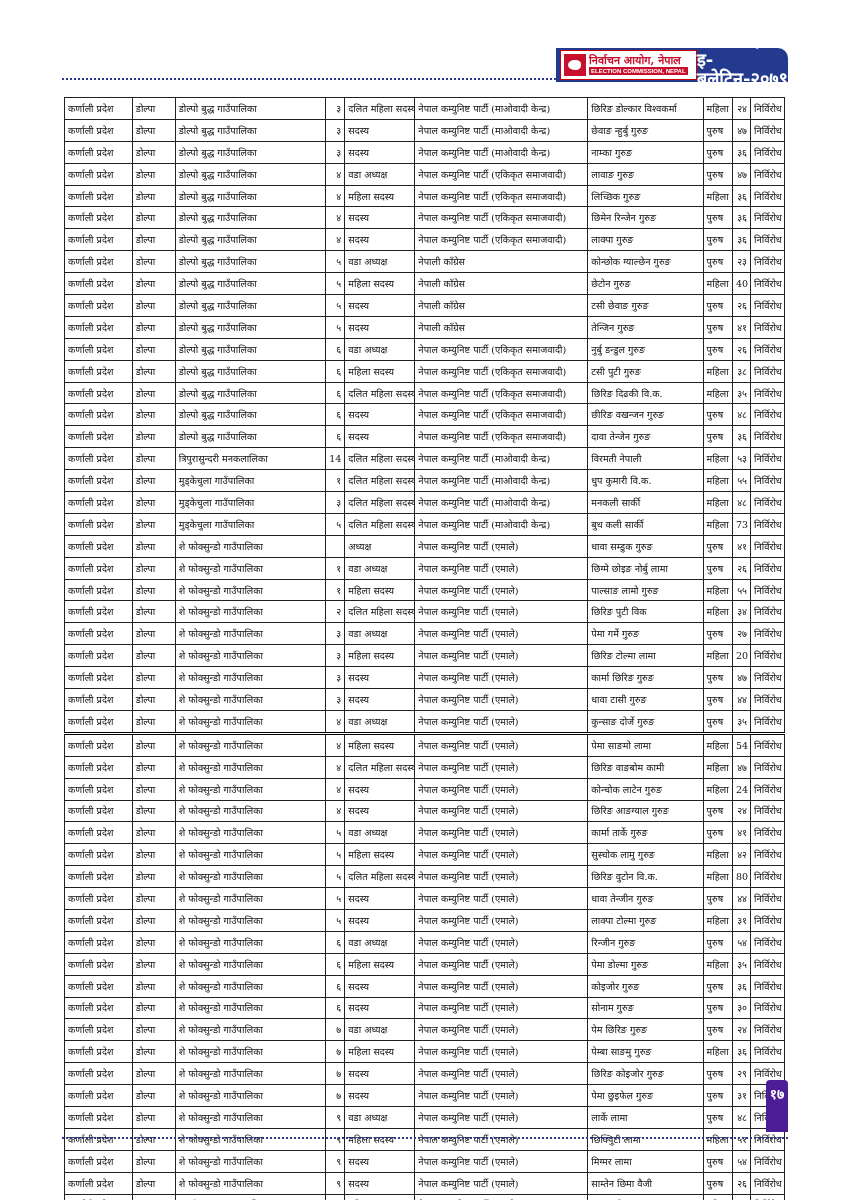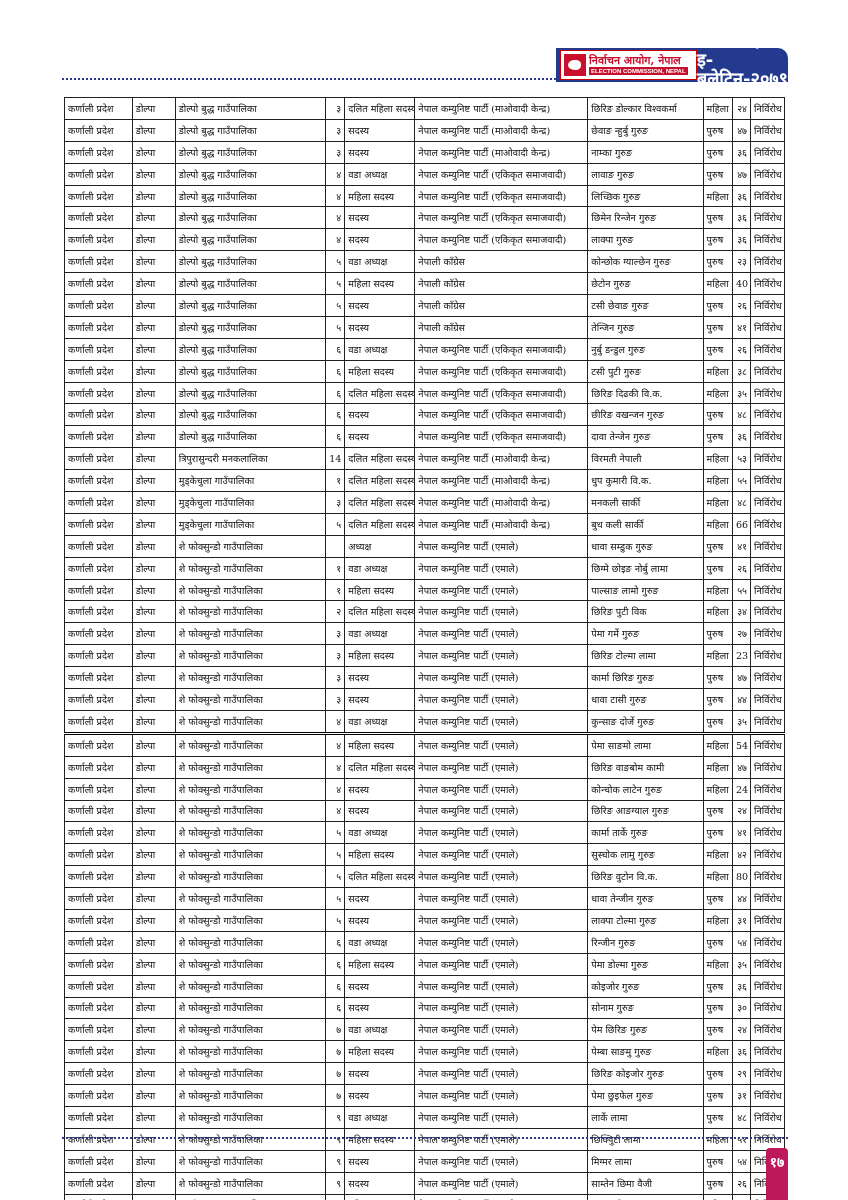--- a/index.html
+++ b/index.html
@@ -14,21 +14,21 @@
   .logo-en{color:#fff;background:#c8102e;font-size:6px;font-weight:bold;font-family:"Liberation Sans",sans-serif;padding:1px 2px;margin-top:1px;}
   .banner-right{flex:1;display:flex;flex-direction:column;align-items:flex-end;color:#fff;line-height:1.05;}
   .banner-sub{font-size:9px;}
   .banner-main{font-size:18px;font-weight:bold;}
   table{position:absolute;left:64px;top:97px;width:721px;border-collapse:collapse;font-size:9.5px;table-layout:fixed;}
   td{border:1px solid #222;height:20.9px;padding:0 3px;white-space:nowrap;overflow:hidden;}
   td.num{text-align:right;}
   tr.break td{border-top:3px double #000;}
   .c1{width:60px}.c2{width:38px}.c3{width:133px}.c4{width:17px}.c5{width:62px}.c6{width:153px}.c7{width:102px}.c8{width:26px}.c9{width:16px}.c10{width:30px}
   .bottom-dots{position:absolute;left:62px;top:1137px;width:726px;border-top:2px dotted #2b3a8a;}
-  .page-tab{position:absolute;left:766px;top:1148px;width:22px;height:52px;background:#be185d;border-radius:4px 4px 0 0;color:#fff;font-size:14px;font-weight:bold;text-align:center;padding-top:4px;box-sizing:border-box;}
+  .page-tab{position:absolute;left:766px;top:1080px;width:22px;height:52px;background:#4c1d95;border-radius:4px 4px 0 0;color:#fff;font-size:14px;font-weight:bold;text-align:center;padding-top:4px;box-sizing:border-box;}
 </style>
 </head>
 <body>
 
 <div class="top-dots"></div>
 <div class="banner">
   <div class="logo-box">
     <div class="logo-mark"></div>
     <div class="logo-text">
       <span class="logo-np">निर्वाचन आयोग, नेपाल</span>
@@ -285,21 +285,21 @@
       </tr>
       <tr>
         <td>कर्णाली प्रदेश</td>
         <td>डोल्पा</td>
         <td>मुड्केचुला गाउँपालिका</td>
         <td class="num">५</td>
         <td>दलित महिला सदस्य</td>
         <td>नेपाल कम्युनिष्ट पार्टी (माओवादी केन्द्र)</td>
         <td>बुध कली सार्की</td>
         <td>महिला</td>
-        <td class="num">66</td>
+        <td class="num">73</td>
         <td>निर्विरोध</td>
       </tr>
       <tr>
         <td>कर्णाली प्रदेश</td>
         <td>डोल्पा</td>
         <td>शे फोक्सुन्डो गाउँपालिका</td>
         <td class="num"></td>
         <td>अध्यक्ष</td>
         <td>नेपाल कम्युनिष्ट पार्टी (एमाले)</td>
         <td>धावा सम्डुक गुरुङ</td>
@@ -357,21 +357,21 @@
       </tr>
       <tr>
         <td>कर्णाली प्रदेश</td>
         <td>डोल्पा</td>
         <td>शे फोक्सुन्डो गाउँपालिका</td>
         <td class="num">३</td>
         <td>महिला सदस्य</td>
         <td>नेपाल कम्युनिष्ट पार्टी (एमाले)</td>
         <td>छिरिङ टोल्मा लामा</td>
         <td>महिला</td>
-        <td class="num">23</td>
+        <td class="num">20</td>
         <td>निर्विरोध</td>
       </tr>
       <tr>
         <td>कर्णाली प्रदेश</td>
         <td>डोल्पा</td>
         <td>शे फोक्सुन्डो गाउँपालिका</td>
         <td class="num">३</td>
         <td>सदस्य</td>
         <td>नेपाल कम्युनिष्ट पार्टी (एमाले)</td>
         <td>कार्मा छिरिङ गुरुङ</td>

